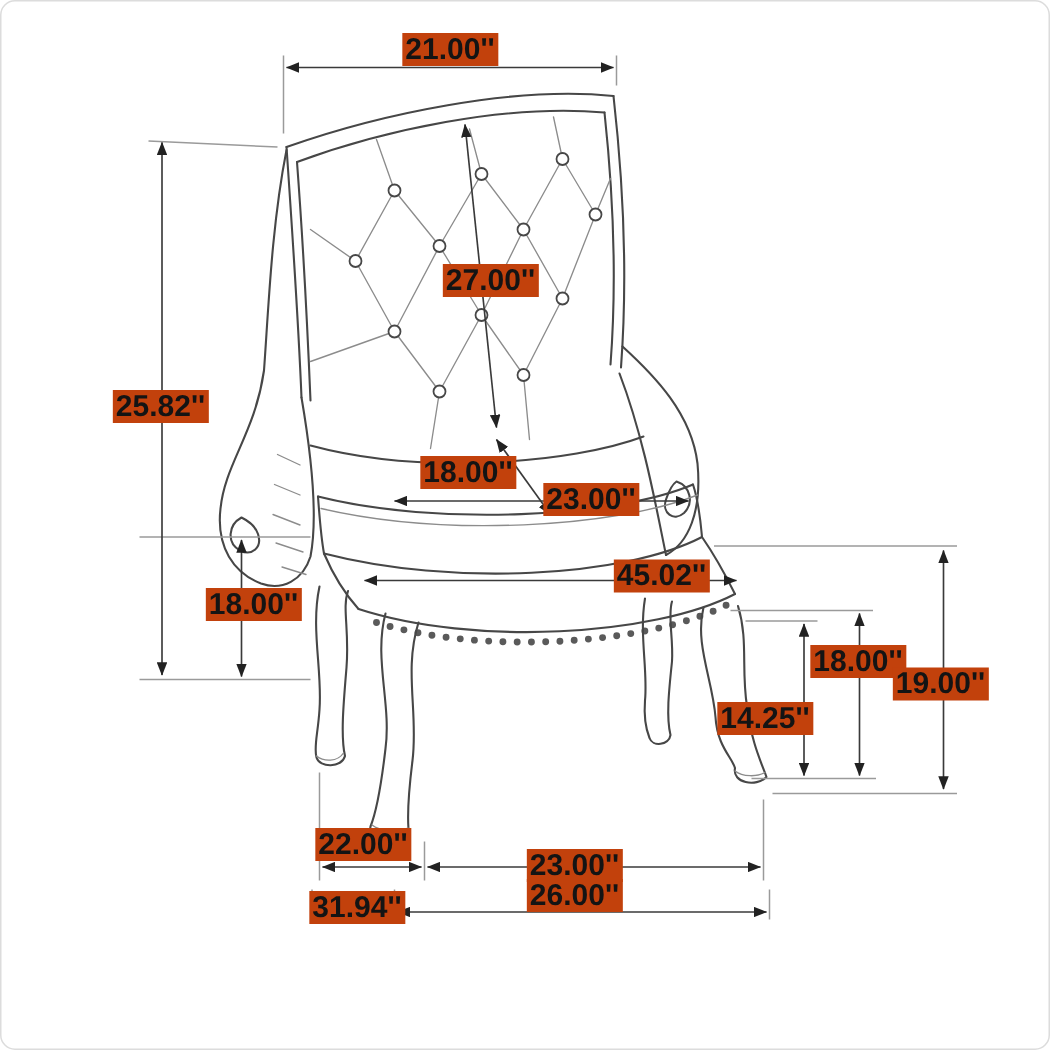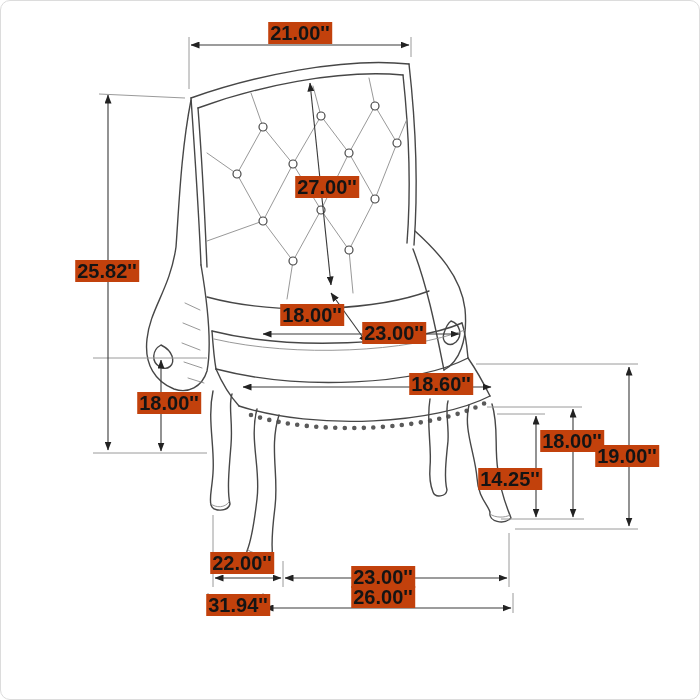--- a/index.html
+++ b/index.html
@@ -152,21 +152,21 @@
       <line class="dim" x1="209" y1="607" x2="260" y2="607" marker-start="url(#arw)" marker-end="url(#arw)"></line>
       <line class="dim" x1="264" y1="607" x2="510" y2="607" marker-start="url(#arw)" marker-end="url(#arw)"></line>
     </g>
   </svg>
 
   <div class="dim-label" style="left:299px; top:32px;">21.00''</div>
   <div class="dim-label" style="left:106px; top:270px;">25.82''</div>
   <div class="dim-label" style="left:310px; top:186px;margin-left:16px;">27.00''</div>
   <div class="dim-label" style="left:311px; top:314px;">18.00''</div>
   <div class="dim-label" style="left:393px; top:332px;">23.00''</div>
-  <div class="dim-label" style="left:440px; top:383px;">18.60''</div>
+  <div class="dim-label" style="left:440px; top:383px;">45.02''</div>
   <div class="dim-label" style="left:168px; top:402px;">18.00''</div>
   <div class="dim-label" style="left:509px; top:478px;">14.25''</div>
   <div class="dim-label" style="left:571px; top:440px;">18.00''</div>
   <div class="dim-label" style="left:626px; top:455px;">19.00''</div>
   <div class="dim-label" style="left:241px; top:562px;">22.00''</div>
   <div class="dim-label" style="left:382px; top:576px;">23.00''</div>
   <div class="dim-label" style="left:237px; top:604px;">31.94''</div>
   <div class="dim-label" style="left:382px; top:596px;">26.00''</div>
 
 </div>

